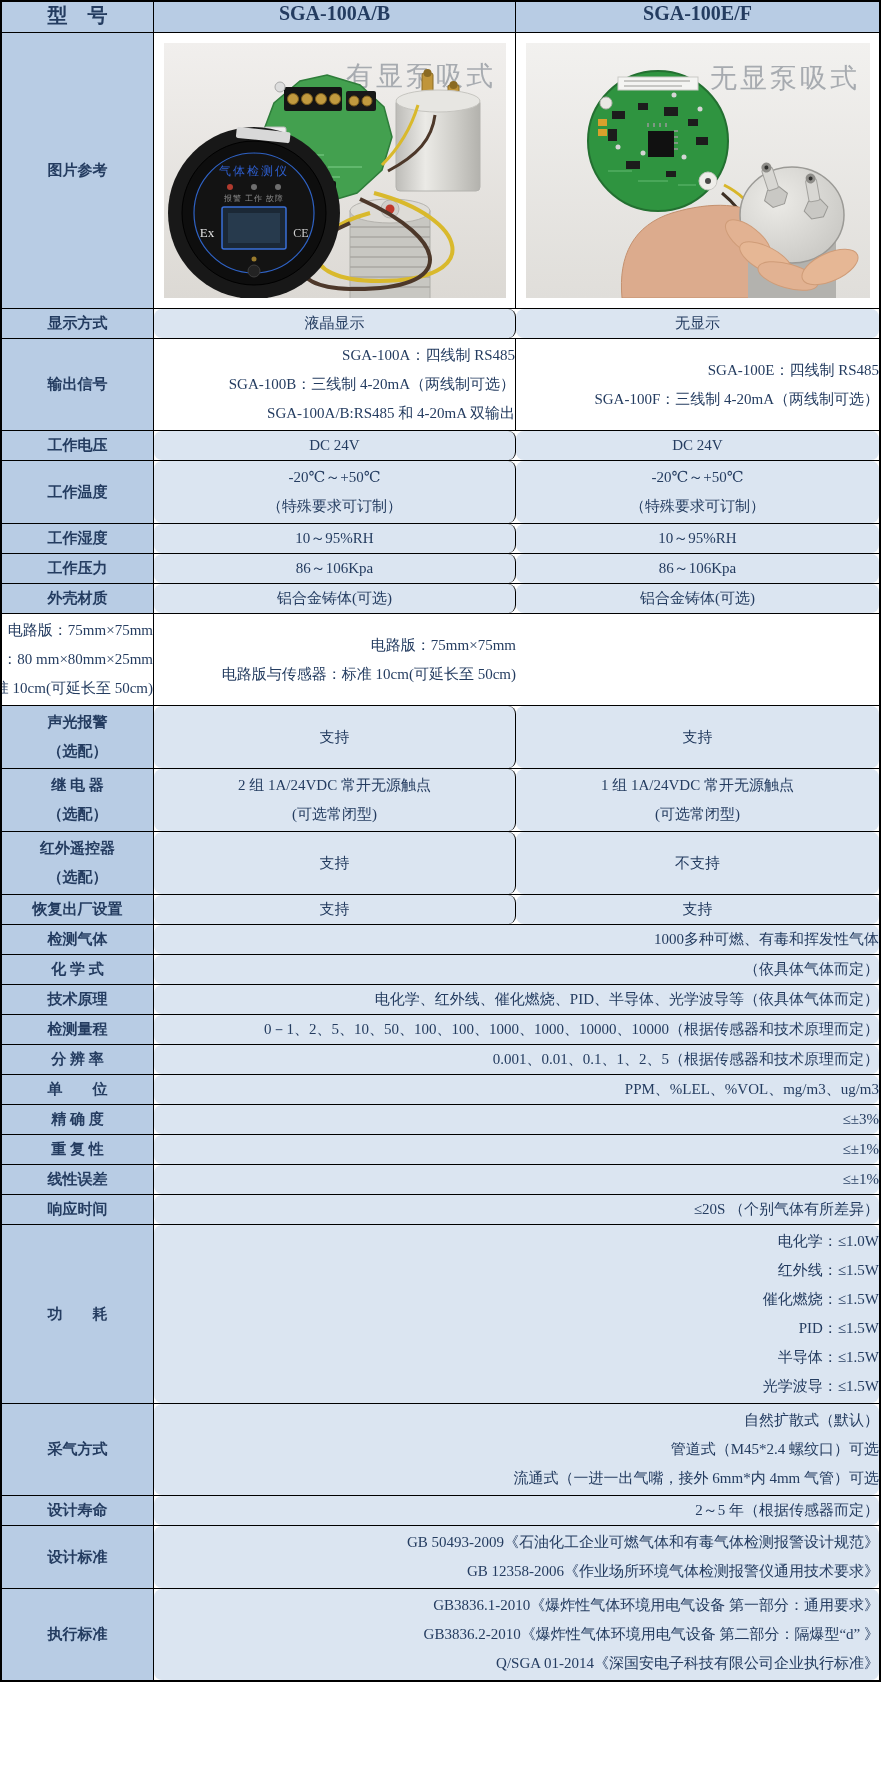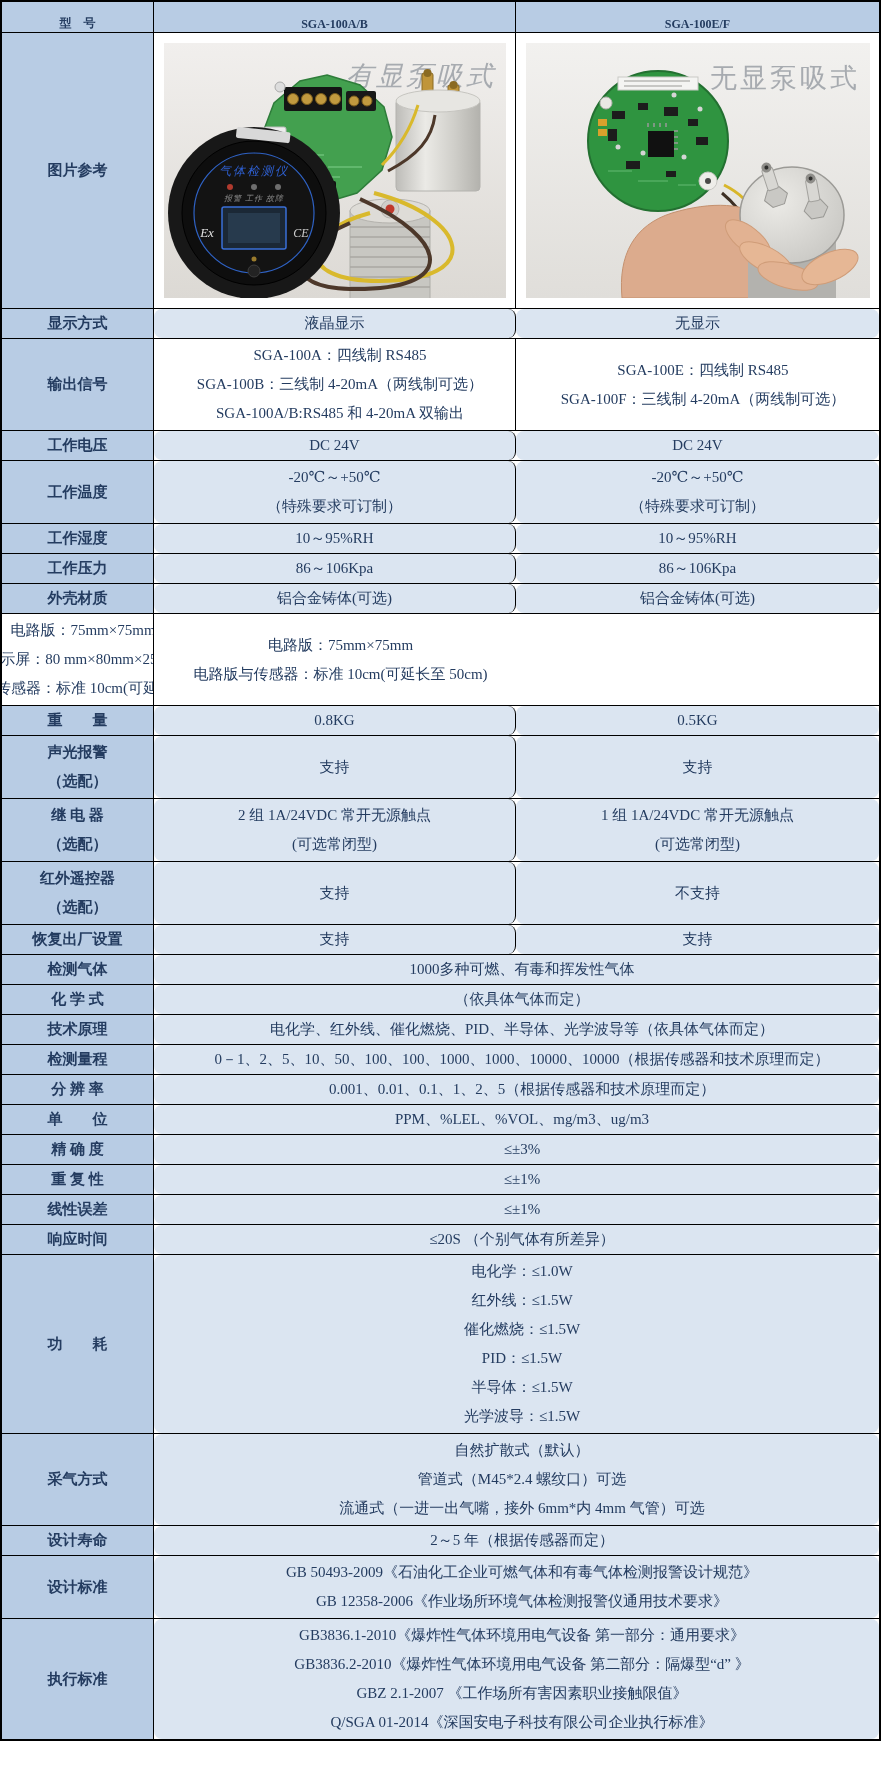--- a/index.html
+++ b/index.html
@@ -9,36 +9,36 @@
   html,body{margin:0;padding:0;}
   body{
     width:881px; background:#ffffff; color:var(--text,#243c60);
     font-family:"Liberation Serif","DejaVu Serif",serif;
     font-size:15px;
   }
   .sheet{border:2px solid var(--border,#000); width:877px;}
   .grid{display:grid; grid-template-columns:152px 362px 363px;}
   
   .header-row{height:30px; border-bottom:1px solid var(--border,#000); background:var(--header-bg,#b8cce4);}
-  .hcell{display:flex; align-items:flex-end; justify-content:center; font-weight:bold; font-size:12px; overflow:hidden;}
+  .hcell{display:flex; align-items:flex-start; justify-content:center; font-weight:bold; font-size:20px; overflow:hidden;}
   .hcell.bordered{border-right:1px solid var(--border,#000);}
   
   .photo-row{height:275px;}
   .photo-cell{background:var(--cell-white,#fff); display:flex; align-items:center; justify-content:center; overflow:hidden;}
-  .photo-cell.bordered{border-right:1px solid var(--border,#000);font-style:italic;}
+  .photo-cell.bordered{border-right:1px solid var(--border,#000);}
   
   .row{display:grid; grid-template-columns:152px 362px 363px; border-top:1px solid var(--border,#000);}
   .row.merged{grid-template-columns:152px 725px;}
   .cell{display:flex; flex-direction:column; justify-content:center; overflow:hidden; min-height:29px;}
   .cell.label{
     background:var(--label-bg,#b8cce4); align-items:center; font-weight:bold;
     border-right:1px solid var(--border,#000); text-align:right;
   }
   .cell.value.center{align-items:center;}
-  .cell.value.left{align-items:center; padding-left:11px;}
+  .cell.value.left{align-items:flex-end; padding-left:11px;}
   .cell.value.mid{border-right:1px solid var(--border,#000);}
   .bg-blue .cell.value{background:var(--cell-blue,#dbe5f1);border-radius:8px;}
   .bg-white .cell.value{background:var(--cell-white,#ffffff);}
   .line{line-height:29px; white-space:nowrap;}
   .cell.multi{padding-top:2px; padding-bottom:2px;}
   svg text{font-family:"Liberation Serif","DejaVu Serif",serif;}
 </style>
 </head>
 <body>
 
@@ -300,31 +300,20 @@
           <div class="line">电路版：75mm×75mm</div>
           <div class="line">显示屏：80 mm×80mm×25mm</div>
           <div class="line">电路版与传感器：标准 10cm(可延长至 50cm)</div>
         </div>
         <div class="cell value left multi">
           <div class="line">电路版：75mm×75mm</div>
           <div class="line">电路版与传感器：标准 10cm(可延长至 50cm)</div>
         </div>
       </div>
       <div class="row bg-blue">
-        <div class="cell label">
-          <div class="line">重　　量</div>
-        </div>
-        <div class="cell value center mid">
-          <div class="line">0.8KG</div>
-        </div>
-        <div class="cell value center">
-          <div class="line">0.5KG</div>
-        </div>
-      </div>
-      <div class="row bg-blue">
         <div class="cell label multi">
           <div class="line">声光报警</div>
           <div class="line">（选配）</div>
         </div>
         <div class="cell value center mid">
           <div class="line">支持</div>
         </div>
         <div class="cell value center">
           <div class="line">支持</div>
         </div>
@@ -486,19 +475,18 @@
           <div class="line">GB 12358-2006《作业场所环境气体检测报警仪通用技术要求》</div>
         </div>
       </div>
       <div class="row merged bg-blue">
         <div class="cell label">
           <div class="line">执行标准</div>
         </div>
         <div class="cell value left multi">
           <div class="line">GB3836.1-2010《爆炸性气体环境用电气设备 第一部分：通用要求》</div>
           <div class="line">GB3836.2-2010《爆炸性气体环境用电气设备 第二部分：隔爆型“d” 》</div>
-          <div class="line">GBZ 2.1-2007 《工作场所有害因素职业接触限值》</div>
           <div class="line">Q/SGA 01-2014《深国安电子科技有限公司企业执行标准》</div>
         </div>
       </div>
     </div>
 
 </div>
 
 </body></html>

